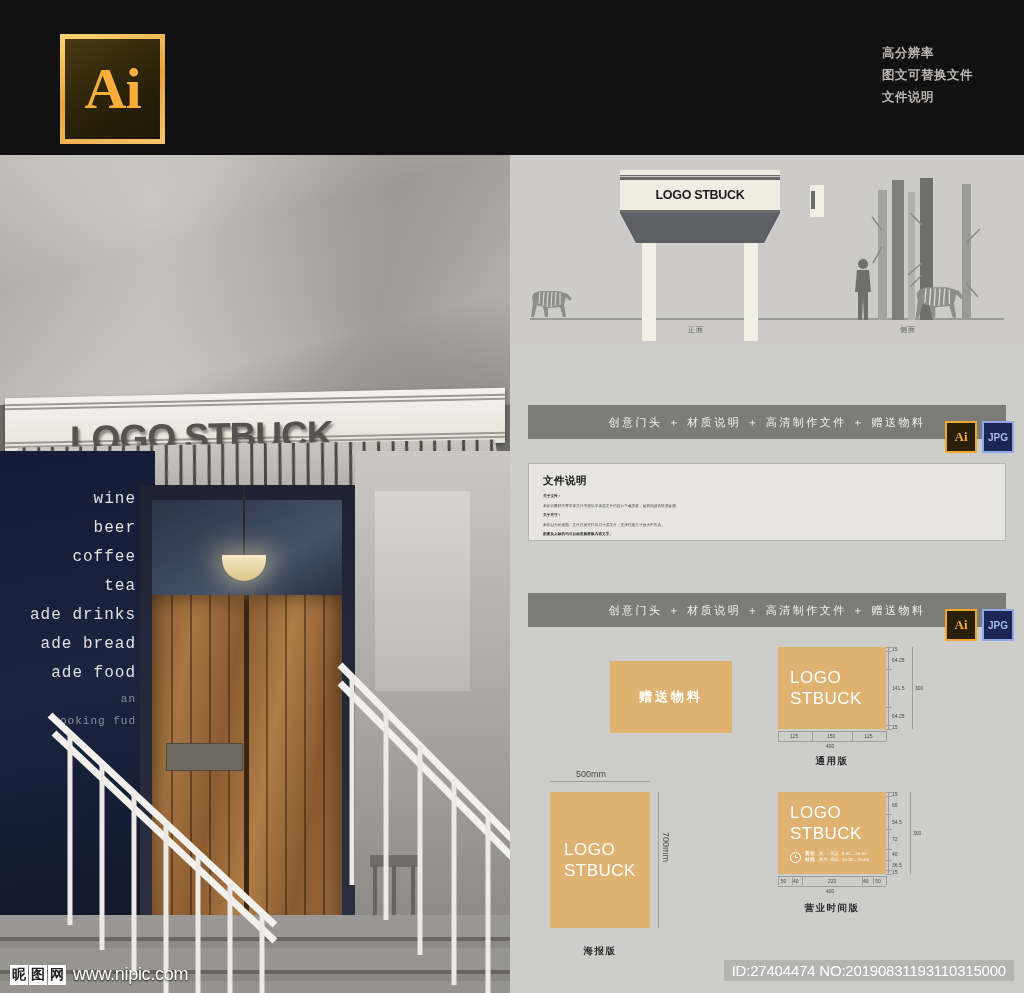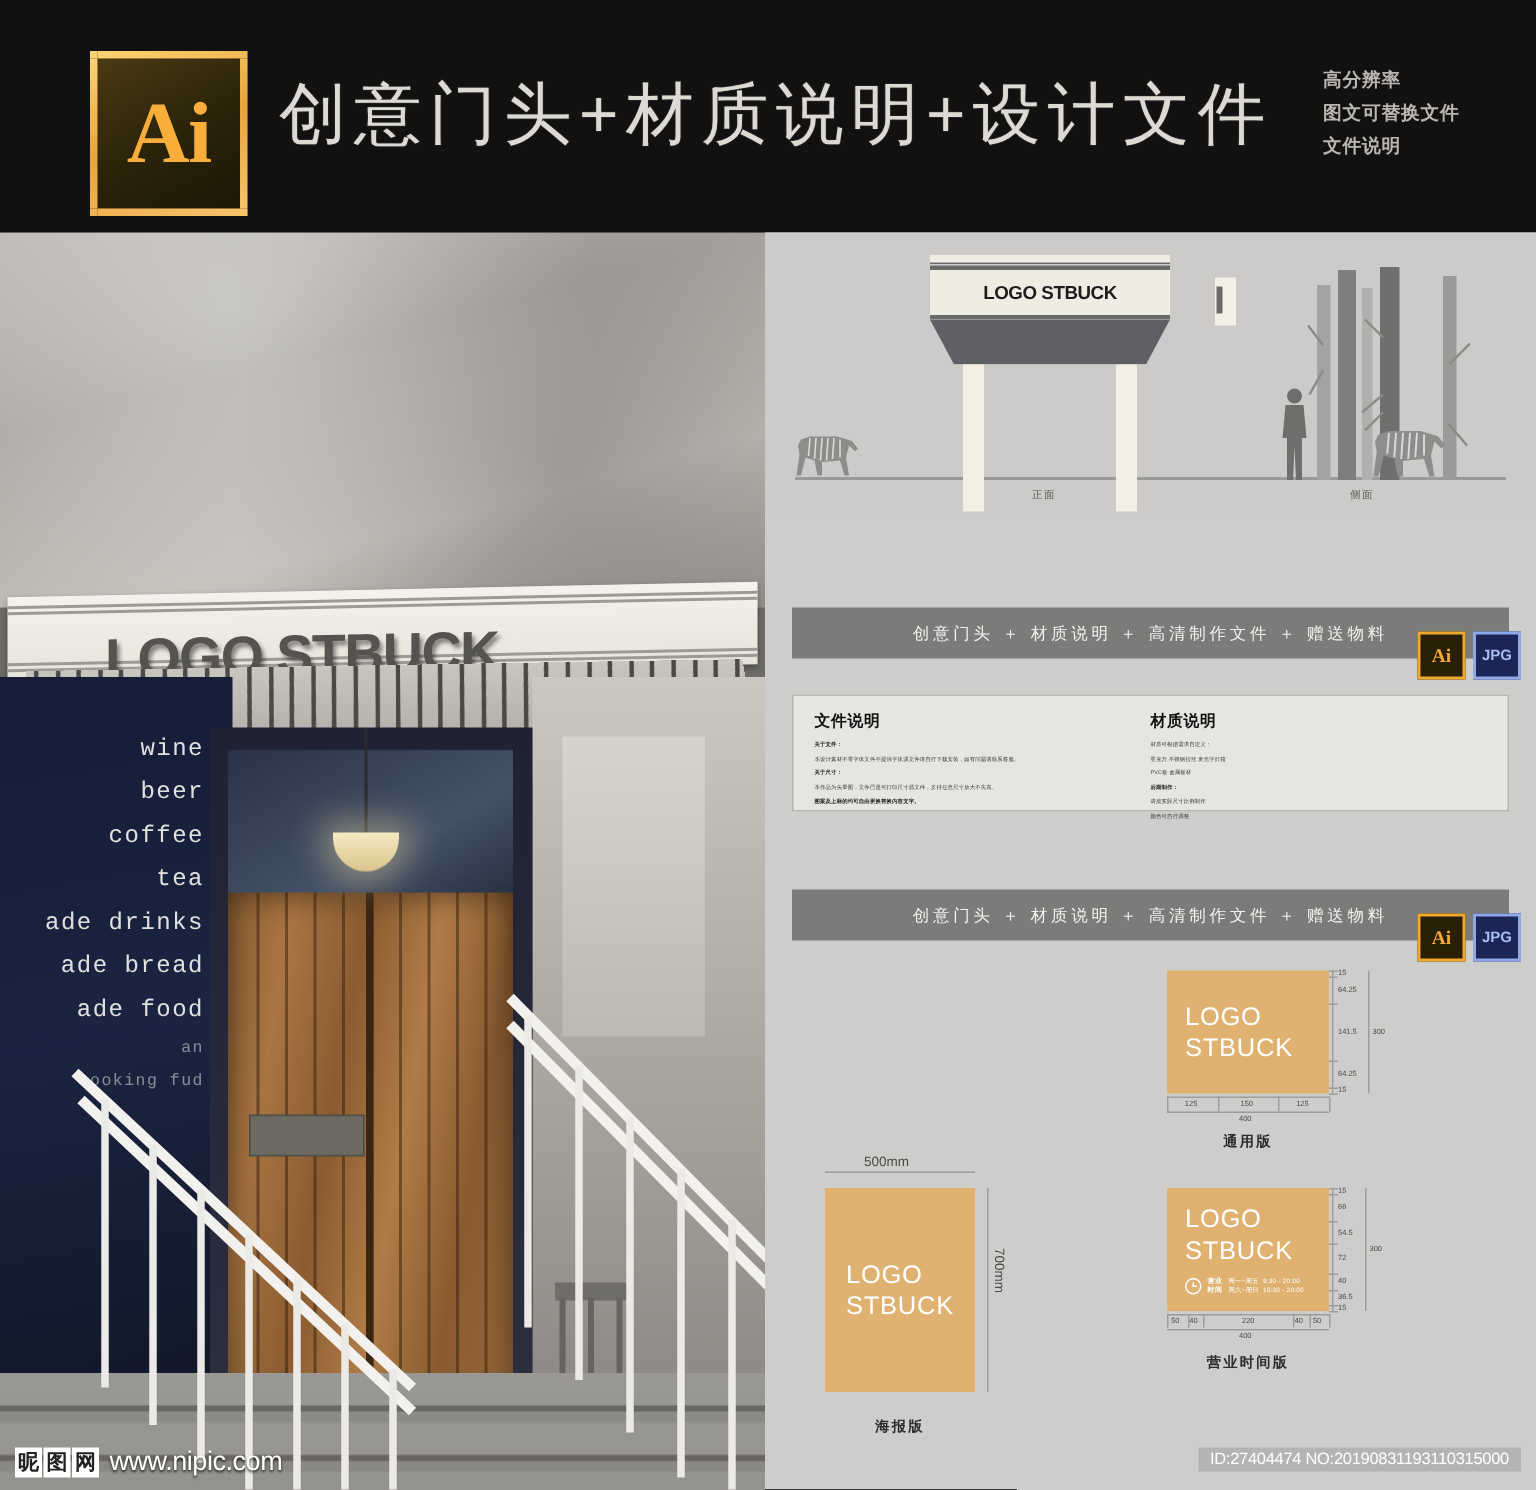--- a/index.html
+++ b/index.html
@@ -133,32 +133,31 @@
   .hours .tm{line-height:6px;letter-spacing:.2px;}
 
   
   .footer{position:absolute;left:0;bottom:0;width:1024px;height:43px;}
   .wm{position:absolute;left:10px;bottom:8px;display:flex;align-items:center;gap:6px;}
   .wm .cnlogo{display:flex;}
   .wm .cnlogo b{background:#fff;color:#222;font-size:14px;font-weight:bold;padding:1px 2px;margin-right:1px;
        font-family:"DejaVu Sans",sans-serif;}
   .wm .url{color:#fff;font-size:18px;letter-spacing:-.3px;text-shadow:0 1px 2px rgba(0,0,0,.8);}
   .idbox{position:absolute;right:10px;bottom:12px;background:#b4b4b2;color:#fff;
-       font-size:11px;padding:2px 8px;letter-spacing:-.2px;}
+       font-size:15px;padding:2px 8px;letter-spacing:-.2px;}
 </style>
 </head>
 <body>
 
 <div class="page">
 
   <div class="header">
     <div class="ai-logo">
       <span>Ai</span>
     </div>
-    <div class="header-title">创意门头+材质说明+设计文件</div>
     <div class="header-notes">
       <div>高分辨率</div>
       <div>图文可替换文件</div>
       <div>文件说明</div>
     </div>
   </div>
 
   <div class="photo">
     <div class="ph-wallTop"></div>
 
@@ -366,42 +365,35 @@
 
     <div class="spec" id="spec">
         <div class="col">
           <h4>文件说明</h4>
           <p class="k">关于文件：</p>
           <p>本设计素材不带字体文件不提供字体源文件请自行下载安装，如有问题请联系客服。</p>
           <p class="k">关于尺寸：</p>
           <p>本作品为矢量图，文件已是可打印尺寸源文件，支持任意尺寸放大不失真。</p>
           <p class="k">图案及上标的均可自由更换替换内容文字。</p>
         </div>
-        <div class="col">
-          <h4>材质说明</h4>
-          <p>材质可根据需求自定义：</p>
-          <p>亚克力     不锈钢拉丝     发光字灯箱</p>
-          <p>PVC板      金属板材</p>
-          <p></p>
-          <p class="k">后期制作：</p>
-          <p>请按实际尺寸比例制作</p>
-          <p>颜色可自行调整</p>
-        </div>
       </div>
 
     <div class="bar" style="margin-top:52px">
       <span>创意门头 ＋ 材质说明 ＋ 高清制作文件 ＋ 赠送物料</span>
       <div class="badges">
         <div class="badge ai">Ai</div>
         <div class="badge jpg">JPG</div>
       </div>
     </div>
 
     <div class="prod" style="height:380px">
 
+      <div class="card" style="left:82px;top:34px;width:122px;height:72px">
+        <div class="cn">赠送物料</div>
+      </div>
 
       <div class="card" style="left:250px;top:20px;width:108px;height:82px;align-items:flex-start;padding-left:12px;box-sizing:border-box">
         <div class="big" style="text-align:left">
           <div>LOGO</div>
           <div>STBUCK</div>
         </div>
       </div>
       <div id="univ-dims">
           <div class="dimline" style="left: 360px; top: 20px; width: 1px; height: 82px;"></div>
           <div class="dim" style="left: 364px; top: 19.05px;">15</div>

